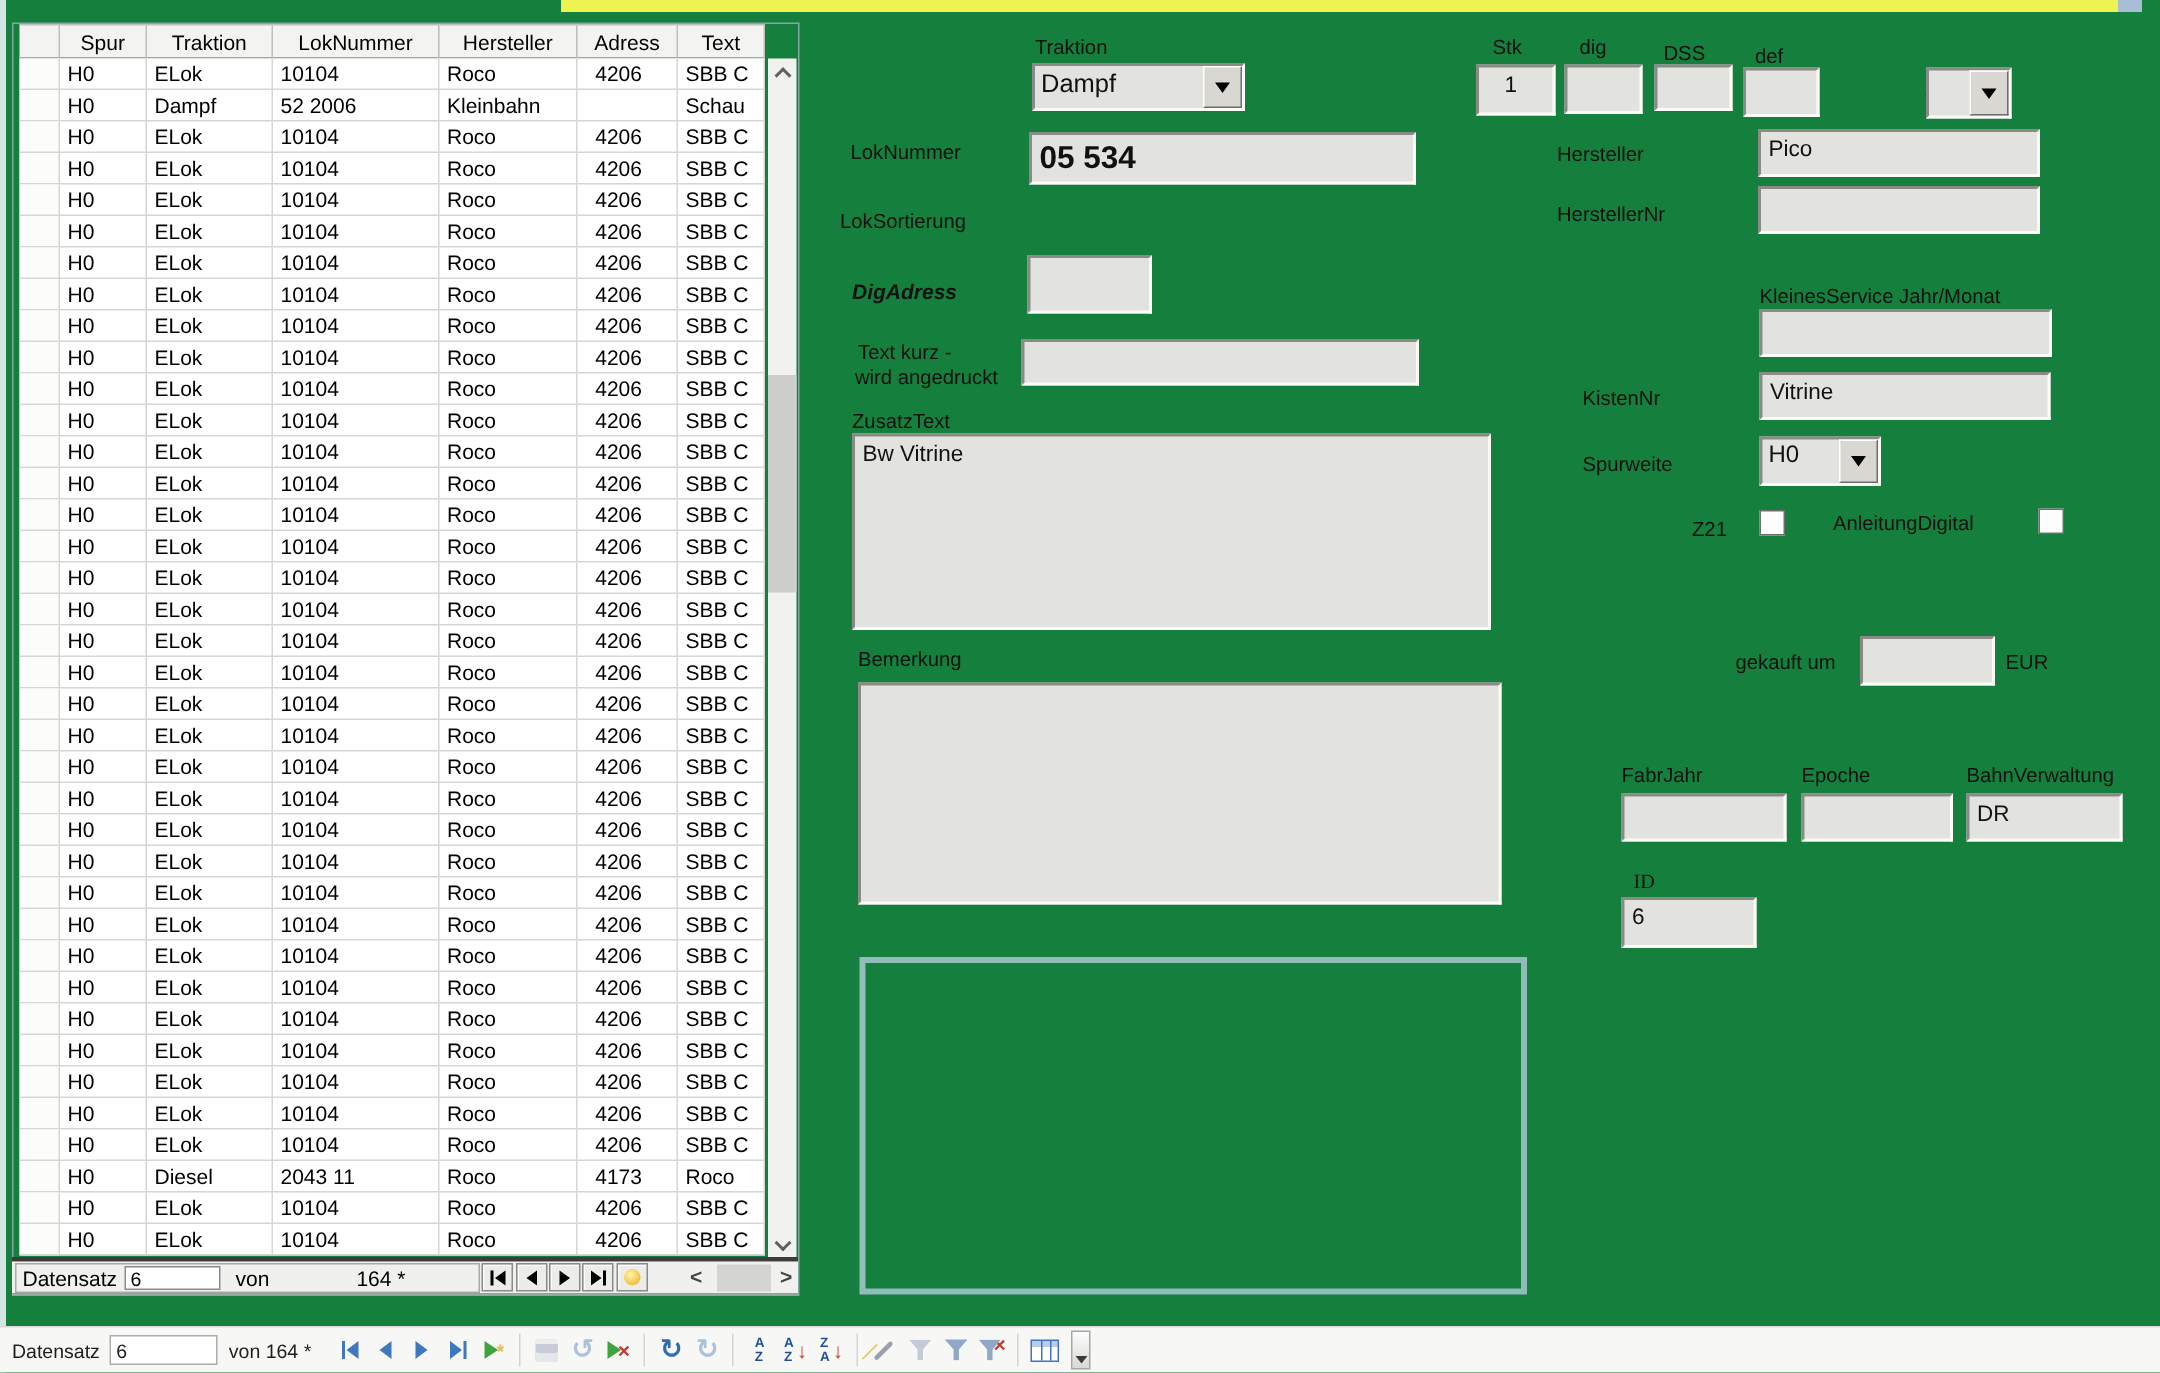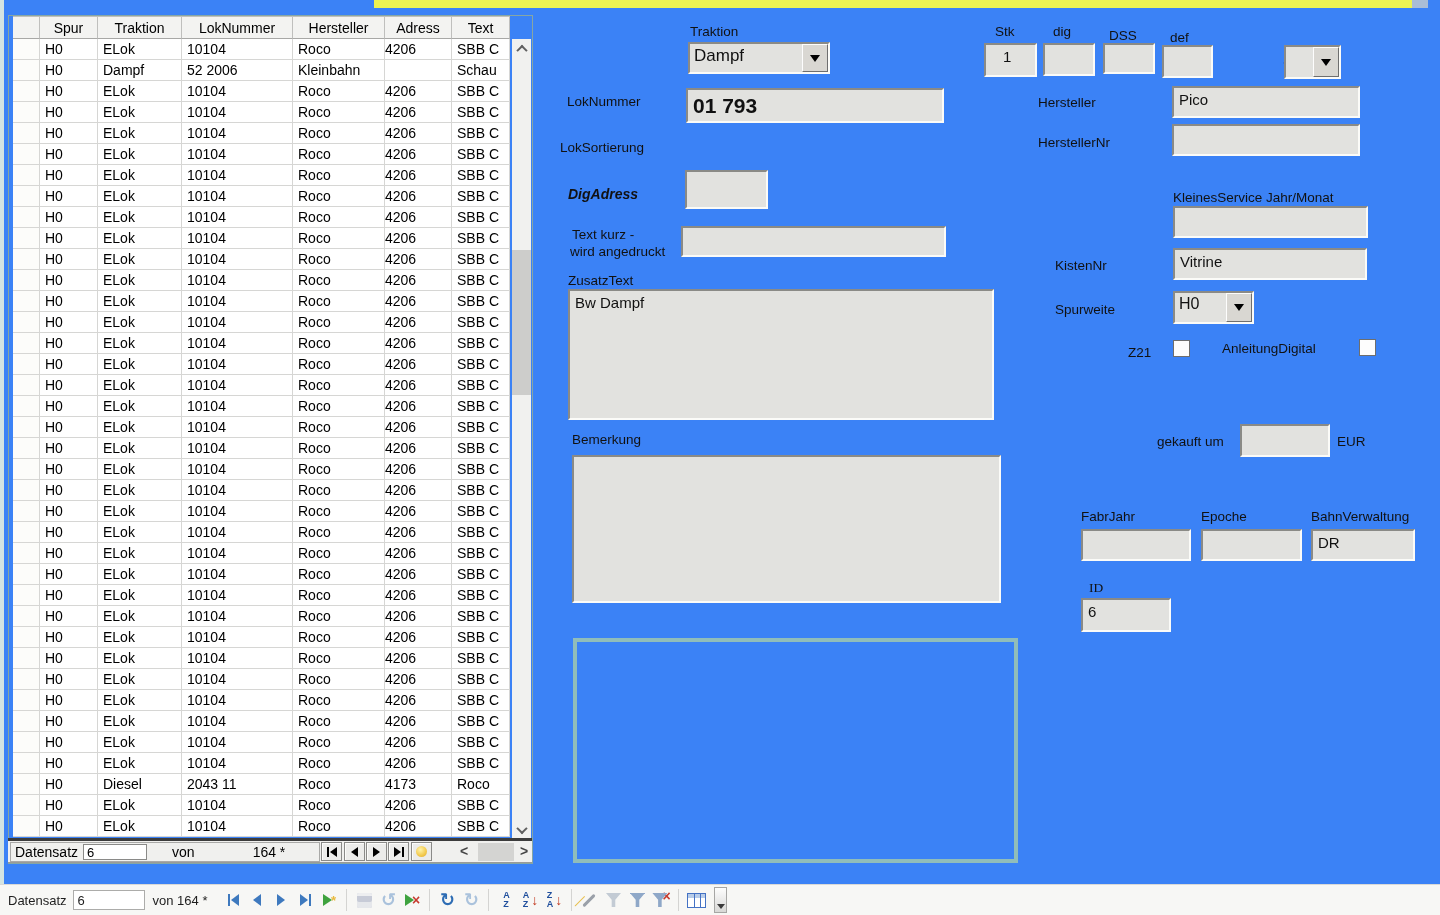--- a/index.html
+++ b/index.html
@@ -1,18 +1,18 @@
 <!DOCTYPE html>
 <html><head>
 <meta charset="utf-8">
 <style>
   * { margin:0; padding:0; box-sizing:border-box; }
   html,body { width:1440px; height:915px; overflow:hidden; }
   body { font-family:"Liberation Sans","DejaVu Sans",sans-serif; background:#9BCBC7; position:relative; }
-  #screen { position:absolute; inset:0; width:1440px; height:915px; background:#3b82f6; }
+  #screen { position:absolute; inset:0; width:1440px; height:915px; background:#15803d; }
 
   .abs { position:absolute; }
   .lbl { position:absolute; font-size:13.5px; color:#111; white-space:nowrap; }
 
   
   .fld {
     position:absolute; background:#E2E2DF;
     border:2px solid; border-color:#8A8A86 #FBFBF8 #FBFBF8 #8A8A86;
     font-size:15px; color:#111; padding:3px 5px; overflow:hidden; white-space:nowrap;
   }
@@ -26,21 +26,21 @@
   .cb { position:absolute; width:17px; height:17px; background:#FDFDFD; border:1px solid #6E6E6E; }
 
   
   #grid-outline { position:absolute; left:8px; top:15px; width:525px; height:849px; border:1px solid #86A6A4; pointer-events:none; }
   #grid-header { position:absolute; left:13px; top:16px; height:23px; display:flex; }
   #grid-header .hc { background:#F3F3F1; border-right:1px solid #BFBFBD; border-bottom:1px solid #A8A8A6; border-top:1px solid #BFBFBD; font-size:14px; display:flex; align-items:center; justify-content:center; color:#000; }
   #grid-body { position:absolute; left:13px; top:39px; width:497px; height:798px; background:#fff; overflow:hidden; }
   .grow { display:flex; height:21px; background:#fff; }
   .grow .c { border-right:1px solid #D6D6D4; border-bottom:1px solid #D6D6D4; font-size:14px; line-height:20px; padding-left:5px; overflow:hidden; white-space:nowrap; color:#000; }
   .grow .c.sel { background:#FCFCFA; }
-  .grow .c.num { text-align:left; padding-right:10px; padding-left:0; }
+  .grow .c.num { text-align:right; padding-right:23px; padding-left:0; }
 
   
   .sb-btn { position:absolute; background:#F1F1EF; display:flex; align-items:center; justify-content:center; }
   .chev { width:8px; height:8px; border-top:2px solid #606060; border-right:2px solid #606060; }
   .chev.up { transform:rotate(-45deg) translate(-1px,1px); }
   .chev.down { transform:rotate(135deg) translate(-1px,1px); }
 
   
   #subnav { position:absolute; left:8px; top:841px; width:524px; height:22px; background:#F0F0EE; border-bottom:1px solid #9A9A98; font-size:14px; color:#000; }
   #subnav .navbox { position:absolute; left:2px; top:1px; width:310px; height:20px; border:1px solid #A9A9A7; display:flex; align-items:center; }
@@ -449,21 +449,21 @@
   <div class="sb-btn" style="left:512px;top:820px;width:19px;height:20px;">
       <span class="chev down"></span>
     </div>
 
   <div class="abs" style="left:8px;top:838px;width:524px;height:3px;background:#3C3C3C;"></div>
 
   <div id="subnav">
     <div class="navbox">
       <span style="margin-left:4px;">Datensatz</span>
       <span style="display:inline-block;width:64px;height:16px;background:#fff;border:1px solid #8A8A88;margin-left:5px;padding:0 3px;font-size:13px;line-height:15px;">6</span>
-      <span style="margin-left:25px;">von</span>
+      <span style="margin-left:10px;">von</span>
       <span style="margin-left:58px;">164 *</span>
     </div>
     <div class="navbtn" style="left:313px;">
         <span class="vbar"></span>
         <span class="tri-l"></span>
       </div>
     <div class="navbtn" style="left:336px;">
         <span class="tri-l"></span>
       </div>
     <div class="navbtn" style="left:358px;">
@@ -483,33 +483,33 @@
 
   <div class="lbl" style="left:690px;top:24px;">Traktion</div>
   <div class="combo" style="left:688px;top:42px;width:142px;height:32px;">
     <div class="txt" style="font-size:17px;">Dampf</div>
     <div class="btn">
         <span class="tri"></span>
       </div>
   </div>
 
   <div class="lbl" style="left:567px;top:94px;">LokNummer</div>
-  <div class="fld" style="left:686px;top:88px;width:258px;height:35px;font-size:21px;font-weight:bold;padding-top:4px;">01 793</div>
+  <div class="fld" style="left:686px;top:88px;width:258px;height:35px;font-size:21px;font-weight:bold;padding-top:4px;">05 534</div>
 
   <div class="lbl" style="left:560px;top:140px;">LokSortierung</div>
 
   <div class="lbl" style="left:568px;top:186px;font-weight:bold;font-style:italic;font-size:14px;">DigAdress</div>
   <div class="fld" style="left:685px;top:170px;width:83px;height:39px;"></div>
 
   <div class="lbl" style="left:572px;top:227px;">Text kurz -</div>
   <div class="lbl" style="left:570px;top:244px;">wird angedruckt</div>
   <div class="fld" style="left:681px;top:226px;width:265px;height:31px;"></div>
 
   <div class="lbl" style="left:568px;top:273px;">ZusatzText</div>
-  <div class="fld" style="left:568px;top:289px;width:426px;height:131px;white-space:normal;">Bw Dampf</div>
+  <div class="fld" style="left:568px;top:289px;width:426px;height:131px;white-space:normal;">Bw Vitrine</div>
 
   <div class="lbl" style="left:572px;top:432px;">Bemerkung</div>
   <div class="fld" style="left:572px;top:455px;width:429px;height:148px;white-space:normal;"></div>
 
   <div id="empty-frame"></div>
 
   <div class="lbl" style="left:995px;top:24px;">Stk</div>
   <div class="fld" style="left:984px;top:43px;width:53px;height:34px;padding-left:17px;">1</div>
 
   <div class="lbl" style="left:1053px;top:24px;">dig</div>

